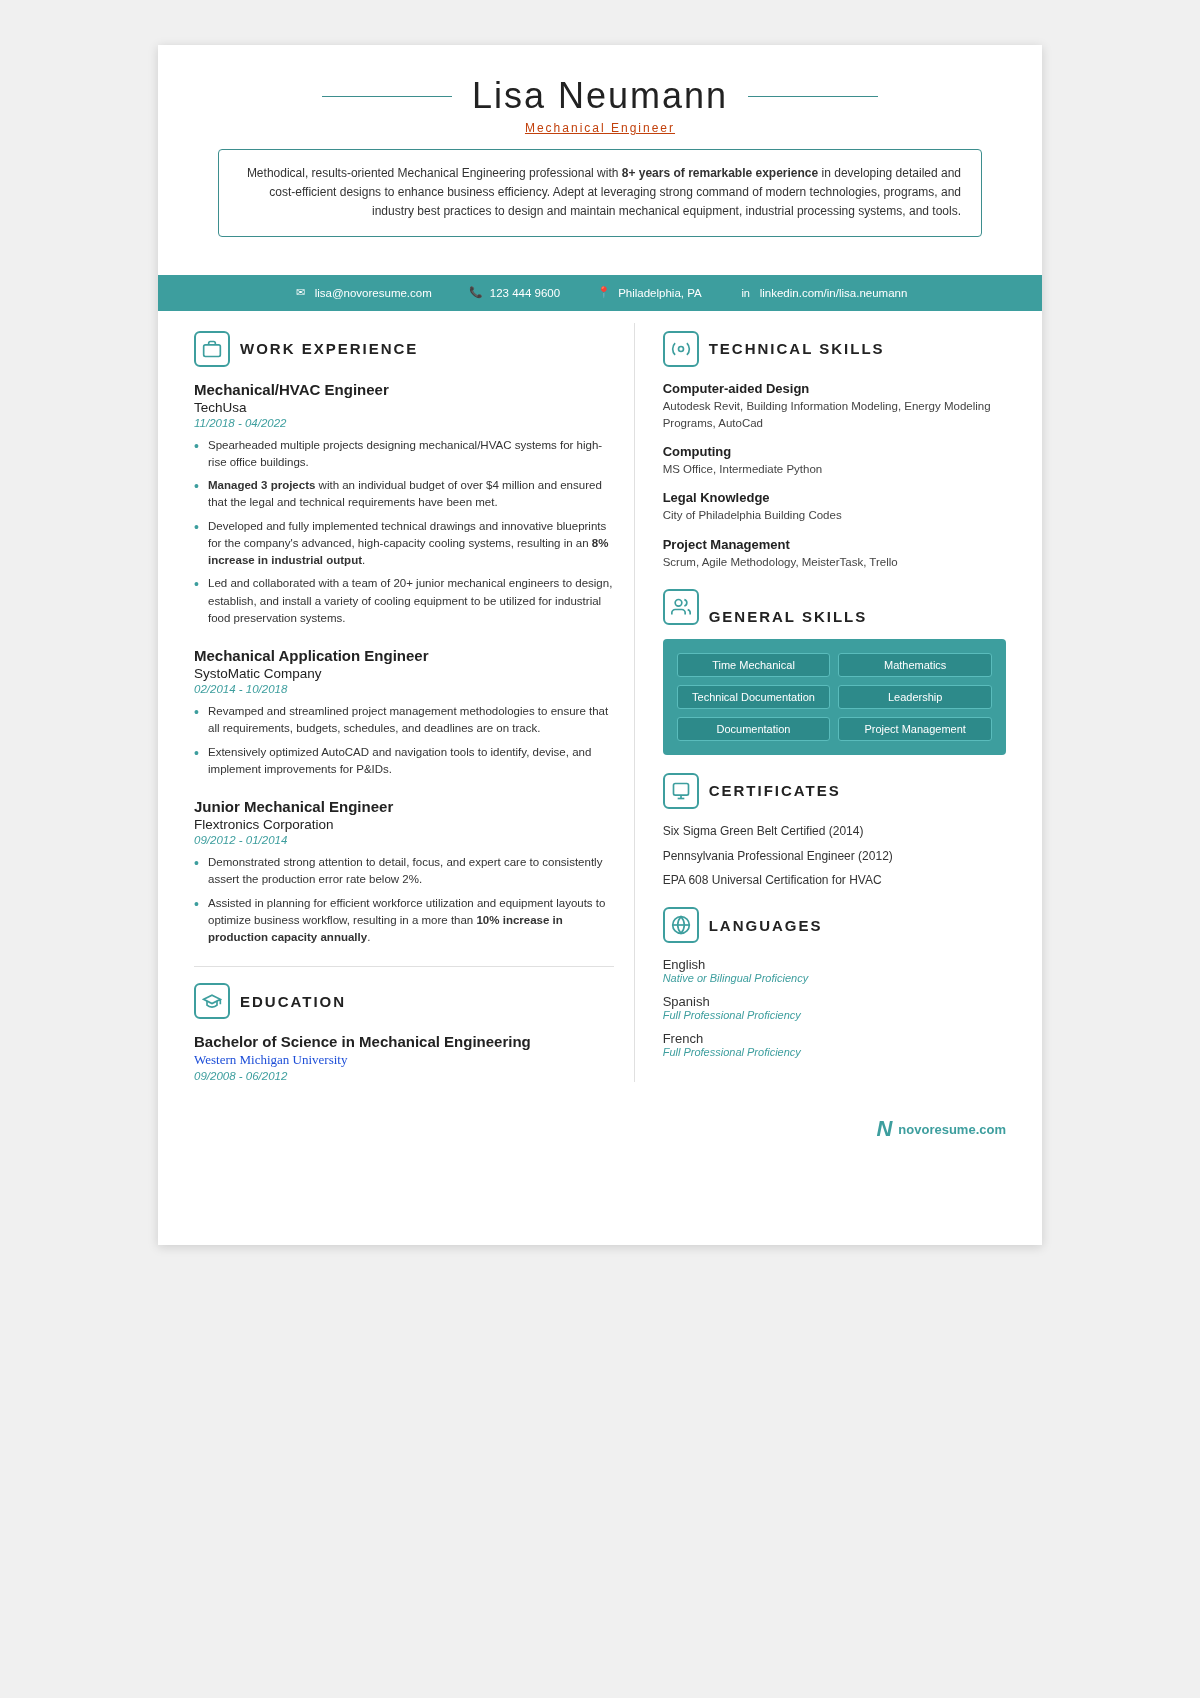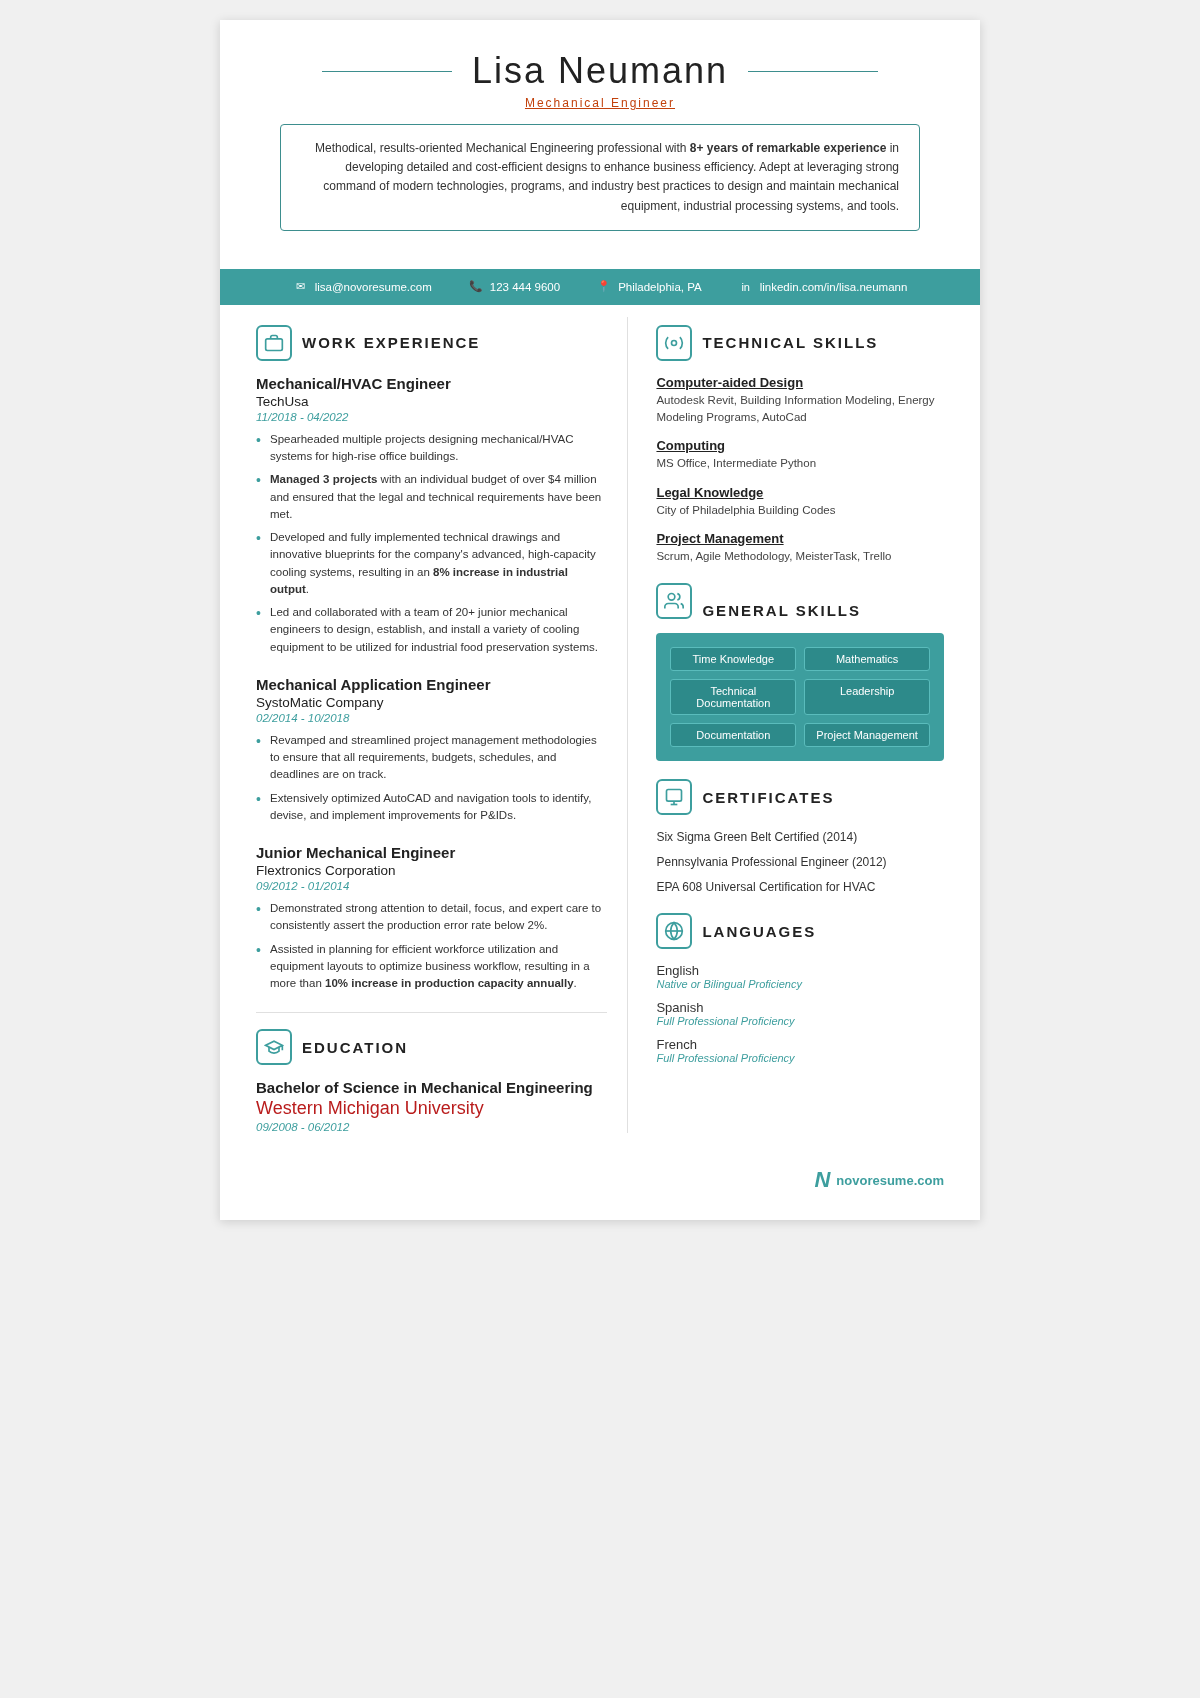--- a/index.html
+++ b/index.html
@@ -5,24 +5,25 @@
     * { margin: 0; padding: 0; box-sizing: border-box; }
     body {
       font-family: 'Arial', sans-serif;
       background: #f0f0f0;
       display: flex;
       justify-content: center;
       padding: 20px;
     }
     .resume {
       background: #fff;
-      width: 760px;
+      width: 884px;
       min-height: 1200px;
       box-shadow: 0 2px 10px rgba(0,0,0,0.15);
       position: relative;
+      margin-top: 25px;
     }
     
     .header {
       text-align: center;
       padding: 30px 60px 20px;
       position: relative;
     }
     .header-lines {
       display: flex;
       align-items: center;
@@ -161,37 +162,37 @@
       line-height: 1.3;
     }
     
     .edu-title {
       font-size: 15px;
       font-weight: bold;
       color: #222;
       margin-bottom: 2px;
     }
     .edu-school {
-      font-size: 18px;
-      color: #b91c1c;
+      font-size: 13px;
+      color: #1d4ed8;
       margin-bottom: 2px;
+      font-family: Liberation Serif, serif;
     }
     .edu-date {
       font-size: 11.5px;
       color: #3d9e9e;
       font-style: italic;
     }
     
     .skill-group { margin-bottom: 12px; }
     .skill-name {
       font-size: 13px;
       font-weight: bold;
       color: #222;
       margin-bottom: 2px;
-      text-decoration: underline;
     }
     .skill-detail {
       font-size: 11.5px;
       color: #444;
       line-height: 1.5;
     }
     
     .tags-container {
       background: #3d9e9e;
       border-radius: 4px;
@@ -386,21 +387,21 @@
           <svg width="20" height="20" viewBox="0 0 24 24" fill="none" stroke="#3d9e9e" stroke-width="2">
             <path d="M17 21v-2a4 4 0 0 0-4-4H5a4 4 0 0 0-4 4v2"></path>
               <circle cx="9" cy="7" r="4"></circle>
               <path d="M23 21v-2a4 4 0 0 0-3-3.87"></path>
               <path d="M16 3.13a4 4 0 0 1 0 7.75"></path>
           </svg>
         </div>
         <span class="section-title">GENERAL SKILLS</span>
       </div>
       <div class="tags-container">
-        <div class="tag">Time Knowledge</div>
+        <div class="tag">Time Mechanical</div>
         <div class="tag">Mathematics</div>
         <div class="tag">Technical Documentation</div>
         <div class="tag">Leadership</div>
         <div class="tag">Documentation</div>
         <div class="tag">Project Management</div>
       </div>
 
       <div class="section-header" style="margin-top: 18px;">
         <div class="section-icon">
           <svg width="20" height="20" viewBox="0 0 24 24" fill="none" stroke="#3d9e9e" stroke-width="2">

